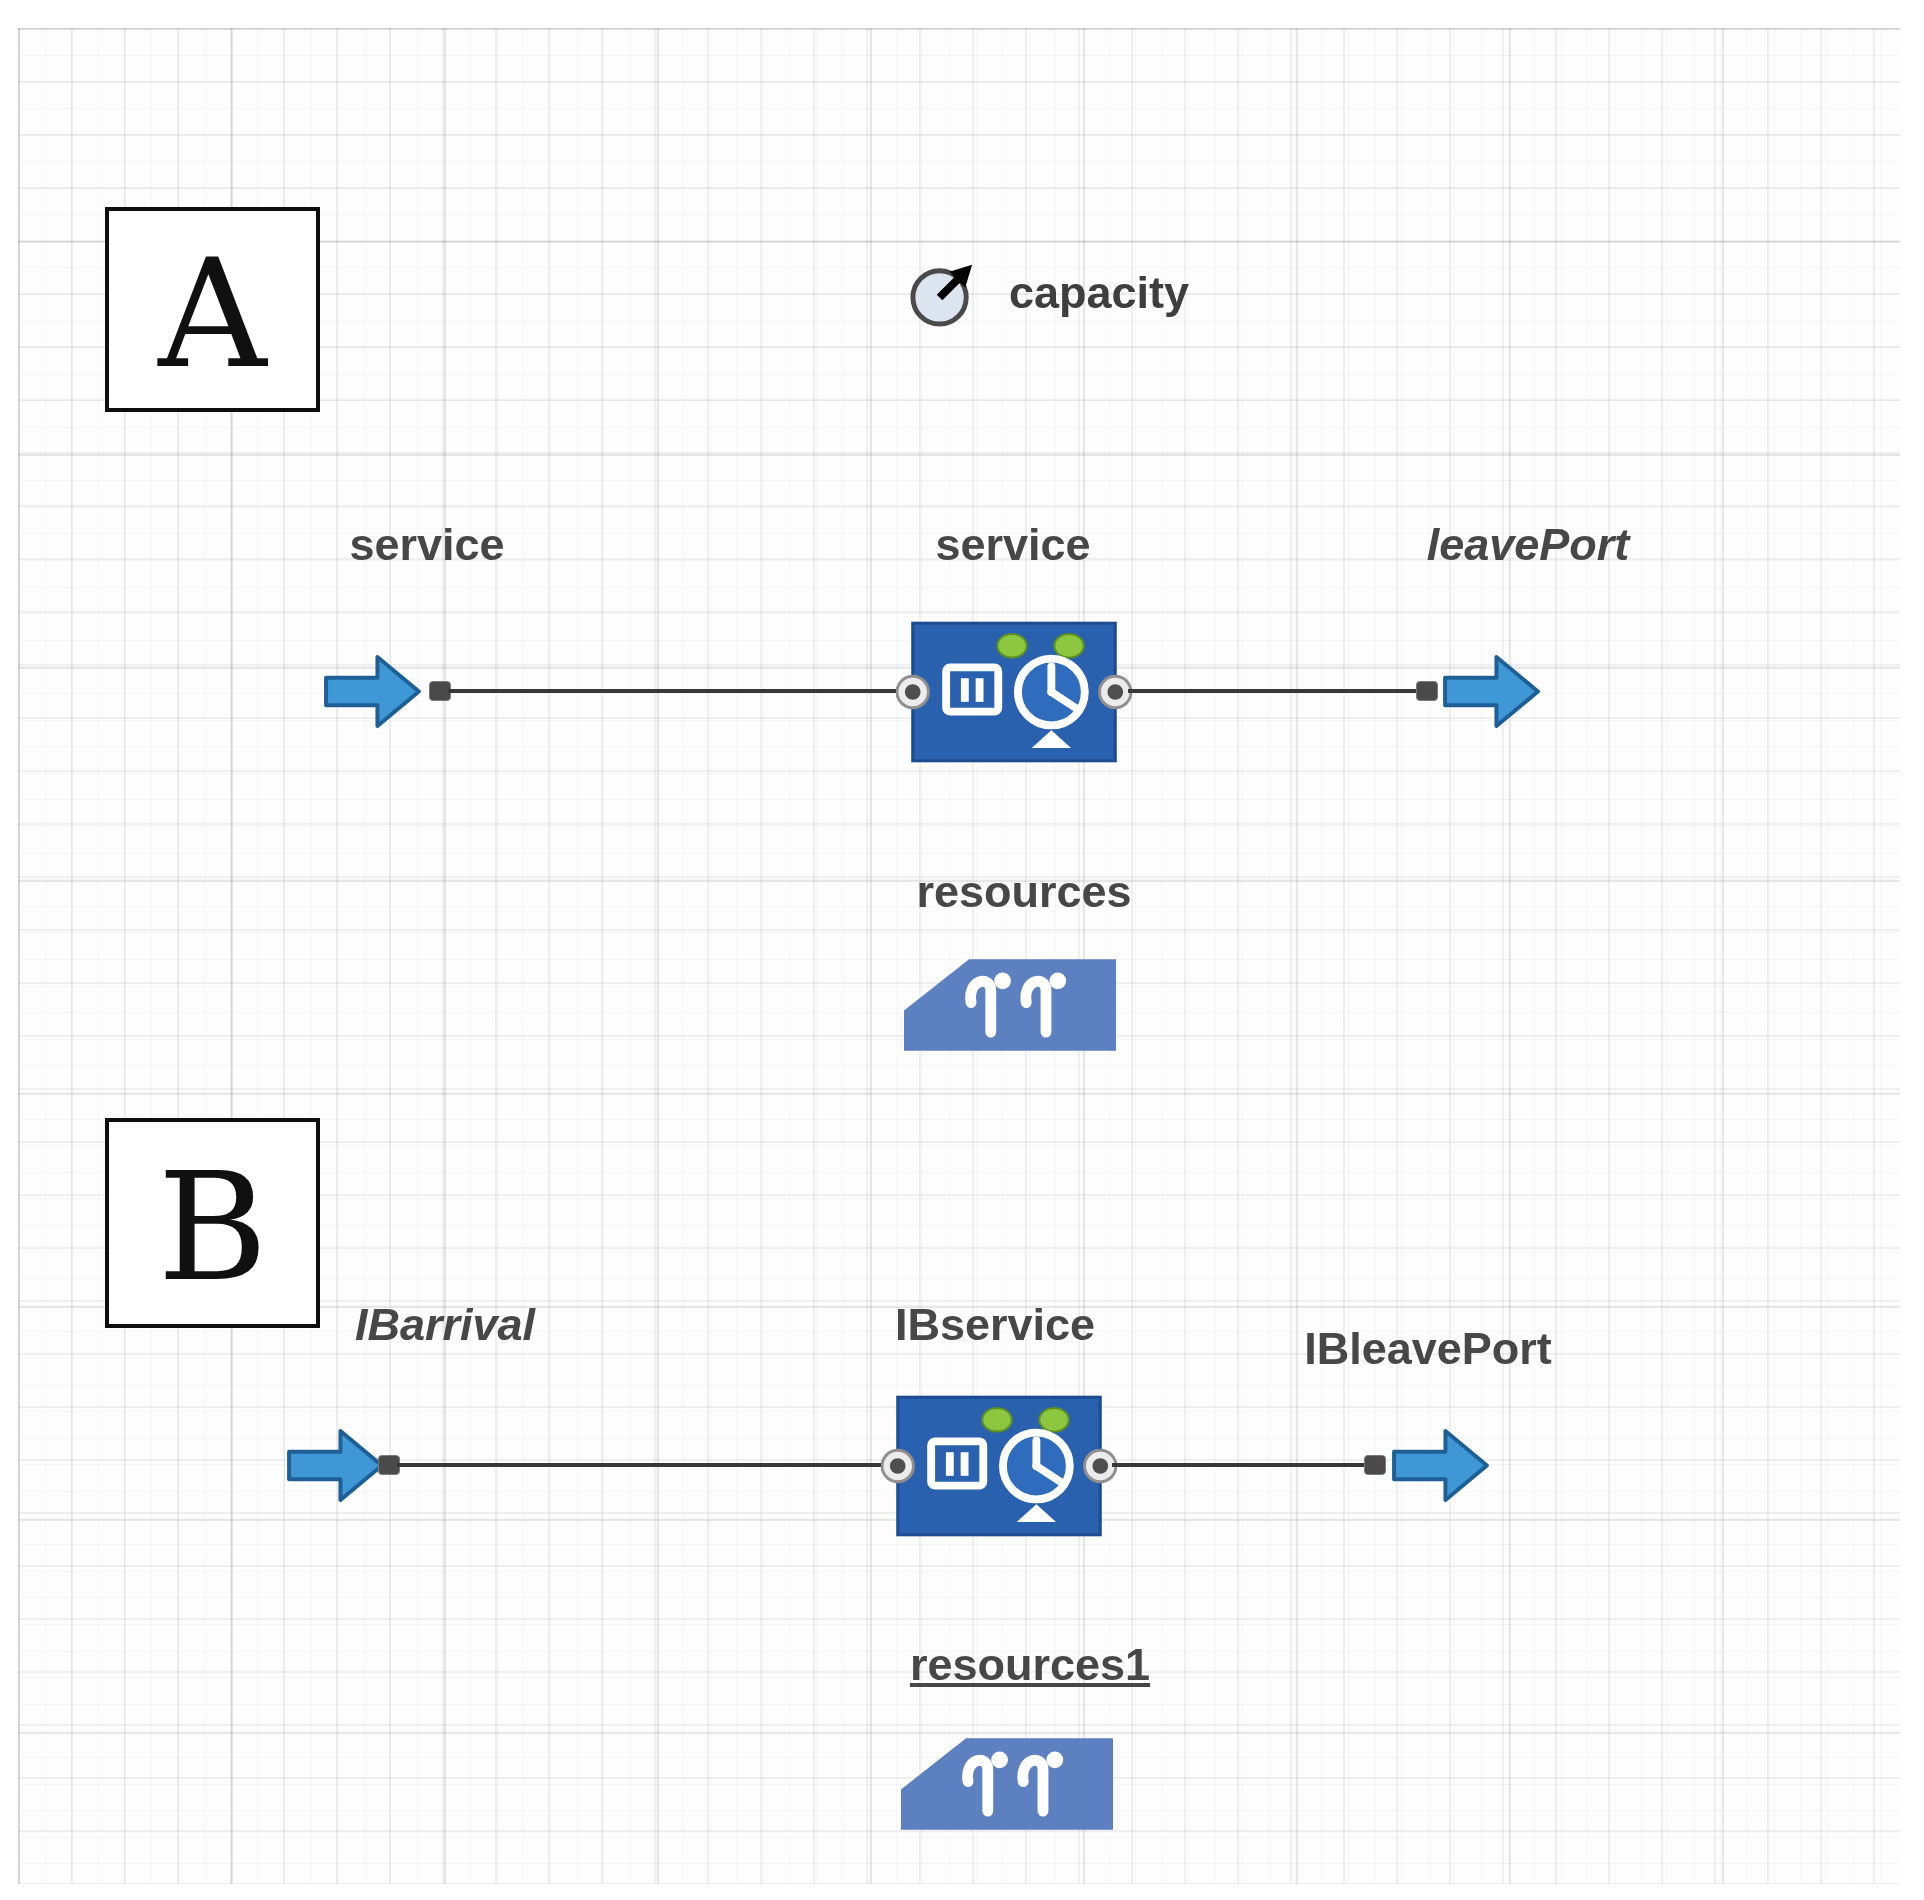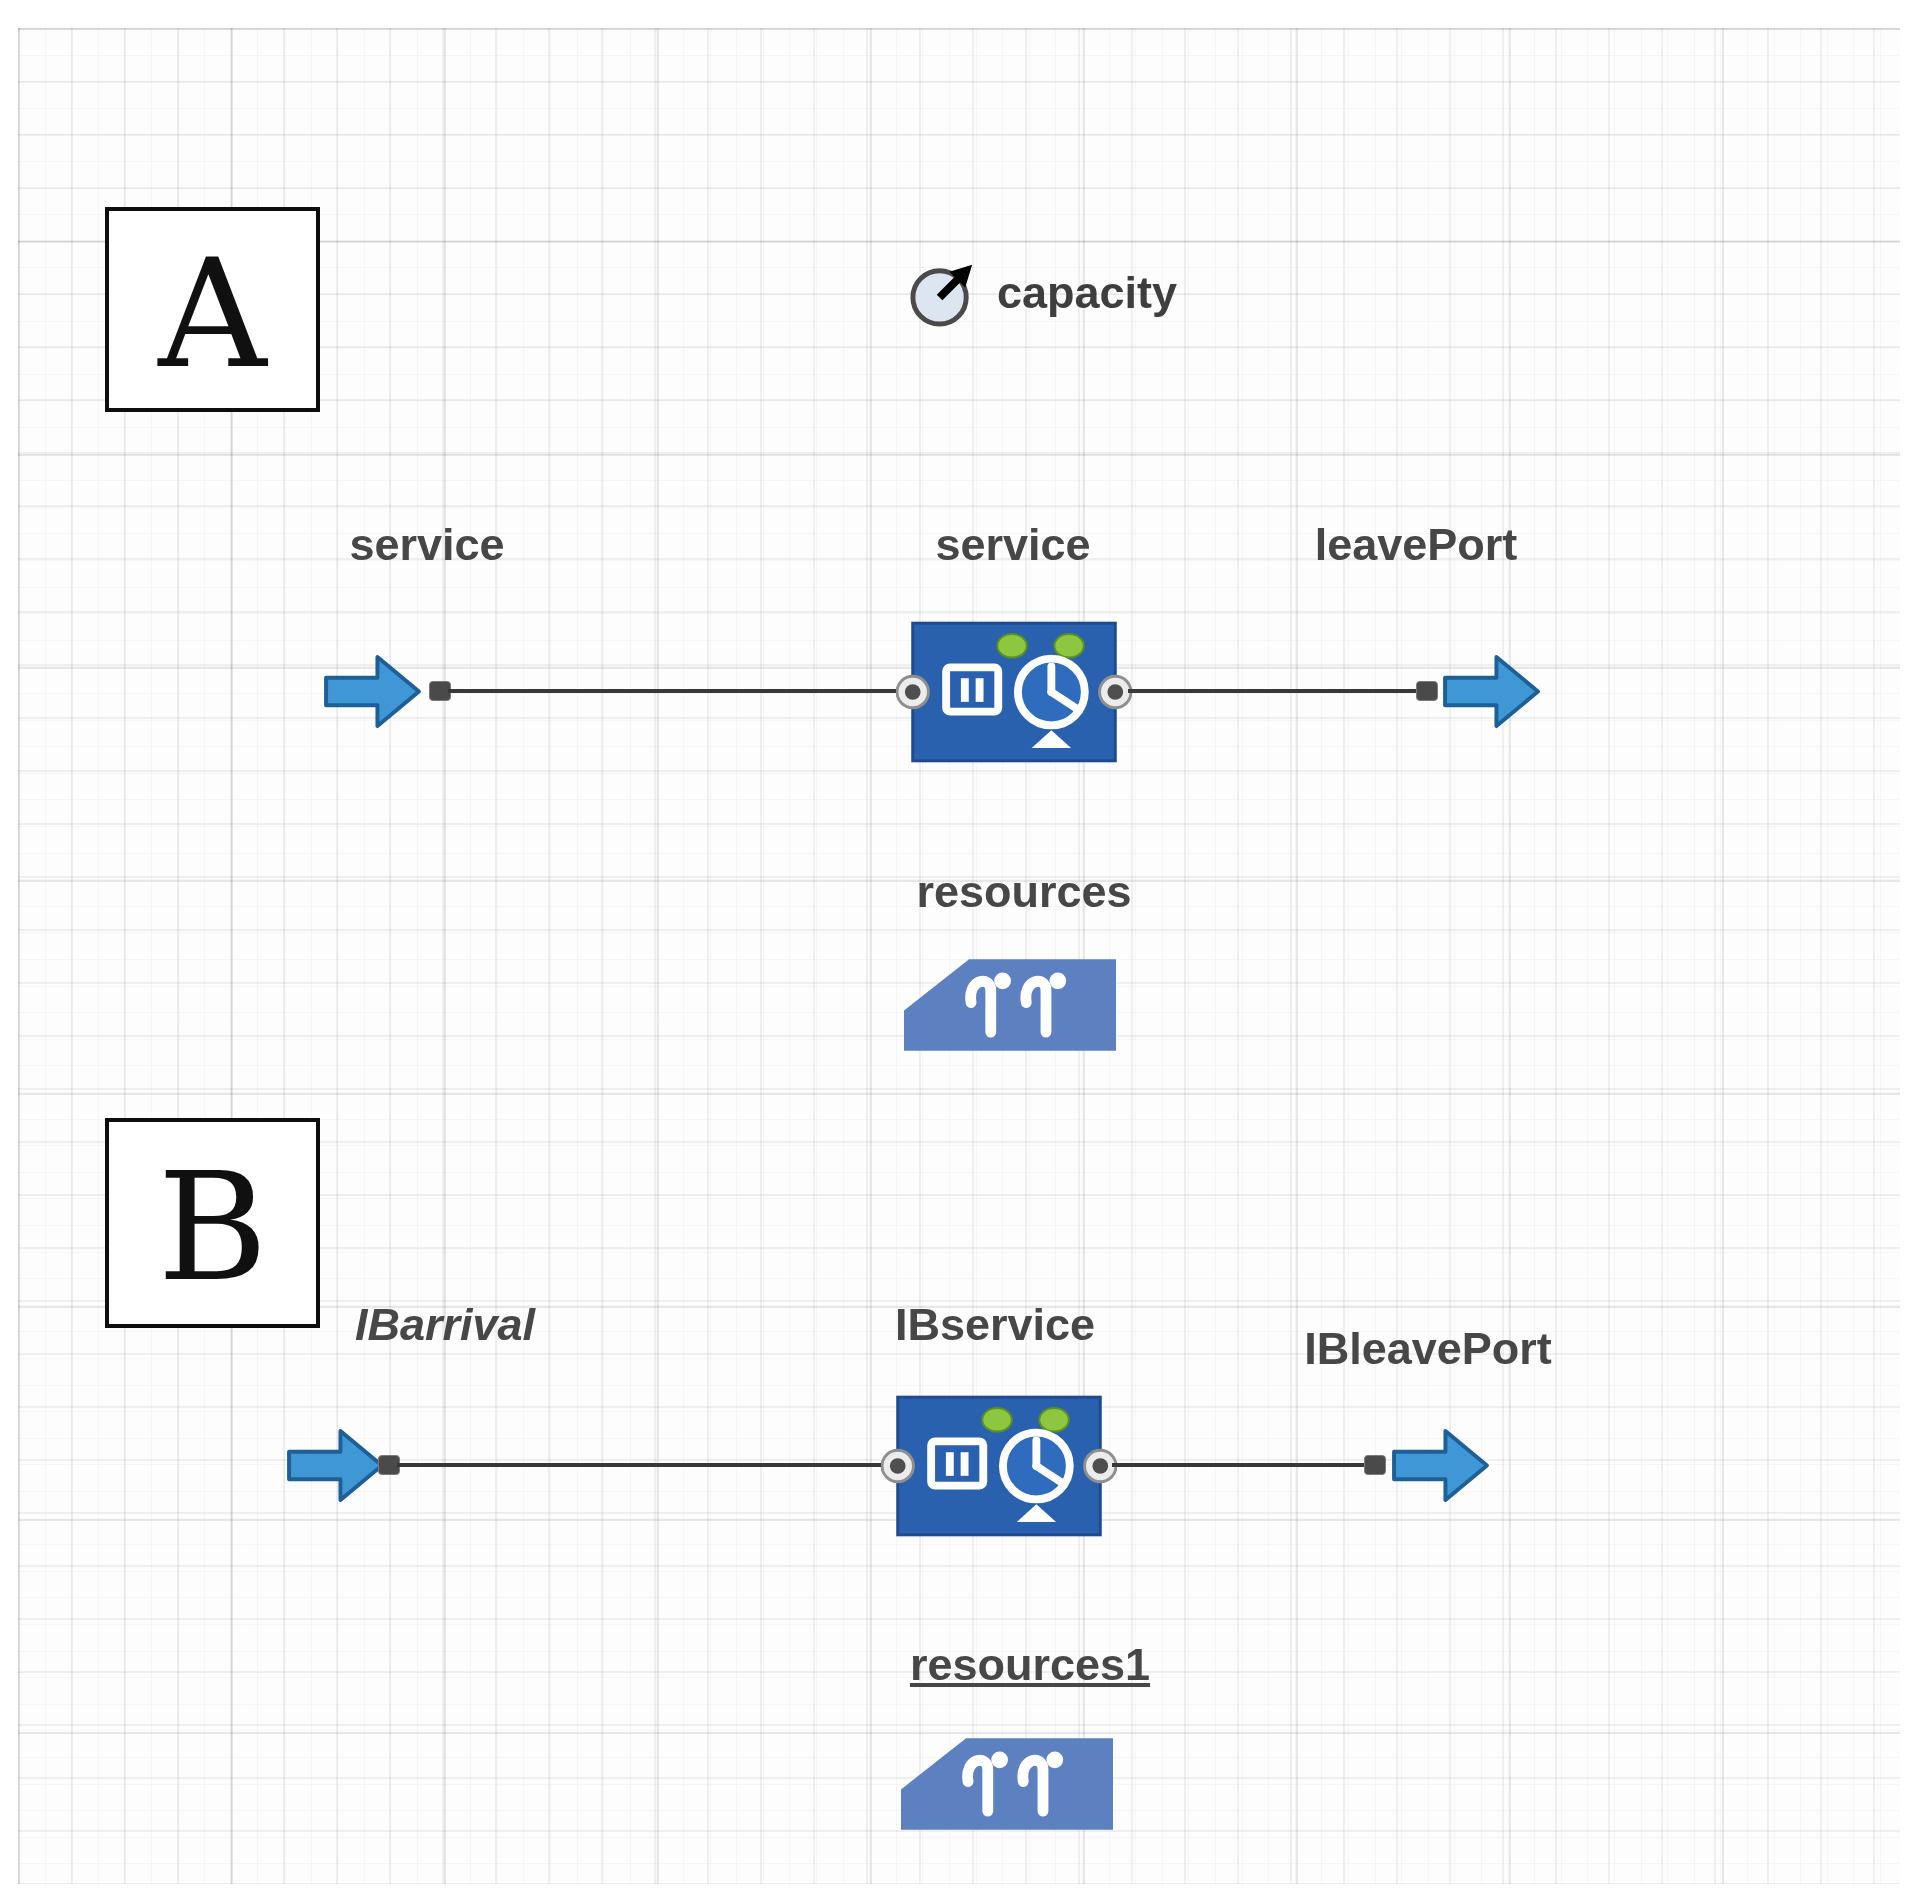--- a/index.html
+++ b/index.html
@@ -25,21 +25,21 @@
   }
   .frame span{
     font-family:"DejaVu Serif","Liberation Serif",serif;
     font-size:150px;line-height:1;color:#101010;transform:translateY(3.9px);
   }
   
   .node-label{
     position:absolute;transform:translateX(-50%);
     font-size:45px;font-weight:600;color:#474747;white-space:nowrap;line-height:1.1;
   }
-  .param{position:absolute;display:flex;align-items:center;gap:15px;}
+  .param{position:absolute;display:flex;align-items:center;gap:27px;}
   .param-label{font-size:45px;font-weight:600;color:#3e3e3e;white-space:nowrap;}
   
   .flow-line{position:absolute;height:3.9px;background:#383838;}
   .conn-handle{
     position:absolute;width:21.7px;height:19.7px;background:#4a4a4a;
     border:1px solid #7b7b7b;border-radius:3.9px;box-sizing:border-box;
   }
   svg{display:block;}
 </style>
 </head>
@@ -57,21 +57,21 @@
       <circle cx="34" cy="43" r="27" fill="#dde6f0" stroke="#4a4a4a" stroke-width="5"></circle>
       <line x1="34" y1="43" x2="52" y2="25" stroke="#000" stroke-width="8"></line>
       <polygon points="67,10 60,33 44,17" fill="#000"></polygon>
     </svg>
     <span class="param-label">capacity</span>
   </div>
 
 
   <div class="node-label" style="left:427px;top:520px;">service</div>
   <div class="node-label" style="left:1013px;top:520px;">service</div>
-  <div class="node-label" style="left:1416px;top:520px;">leavePort</div>
+  <div class="node-label" style="left:1528px;top:520px;font-style:italic;">leavePort</div>
 
   <svg class="abs" style="left:323px;top:650px;" width="99" height="83" viewBox="0 0 100 84">
     <polygon points="3,28 55,28 55,7 97,42 55,77 55,56 3,56" fill="#3f97d6" stroke="#1e6096" stroke-width="4" stroke-linejoin="round"></polygon>
   </svg>
   <div class="conn-handle" style="left:429px;top:681px;"></div>
   <div class="flow-line" style="left:448px;top:689px;width:465px;"></div>
 
   <svg class="abs" style="left:896px;top:621px;" width="236" height="142" viewBox="0 0 240 144">
     <rect x="17" y="2" width="206" height="140" fill="#2a61ae" stroke="#1c4c8f" stroke-width="3"></rect>
     <ellipse cx="118" cy="25" rx="15" ry="12" fill="#8dc63f" stroke="#5d9022" stroke-width="2"></ellipse>

